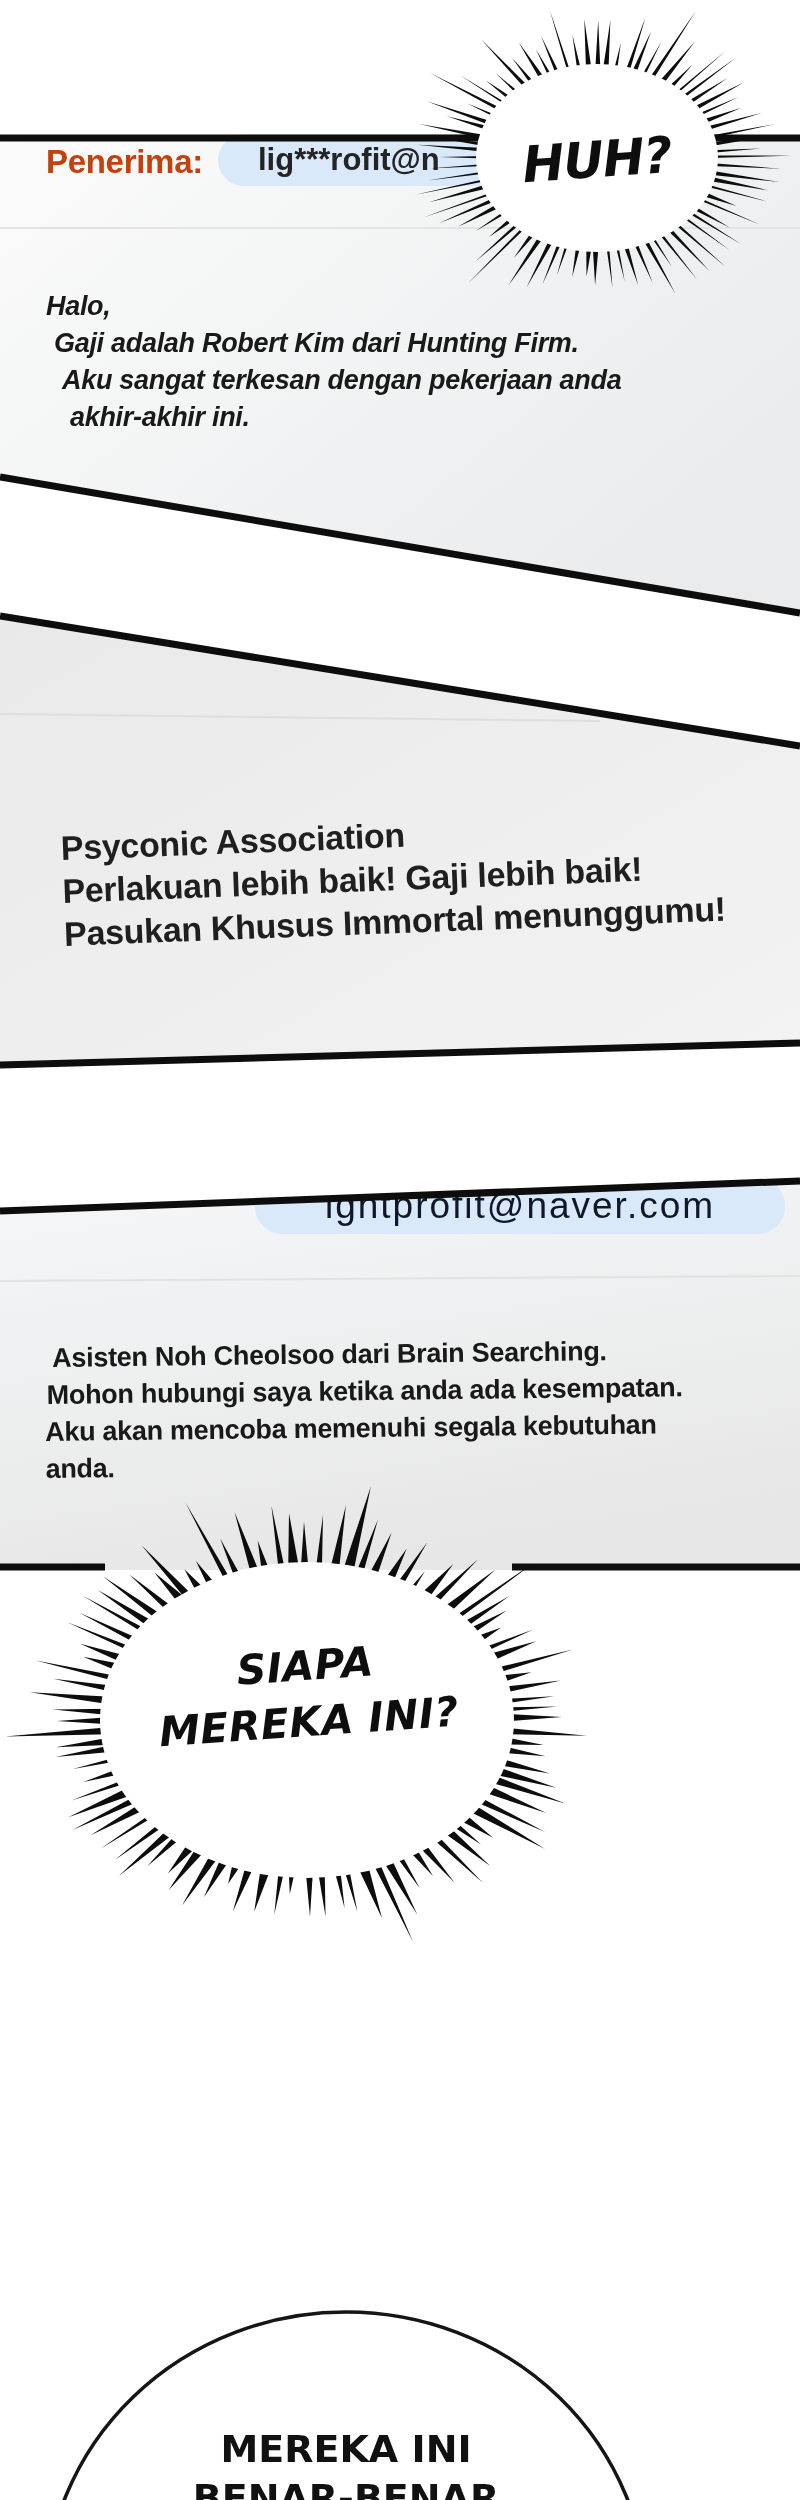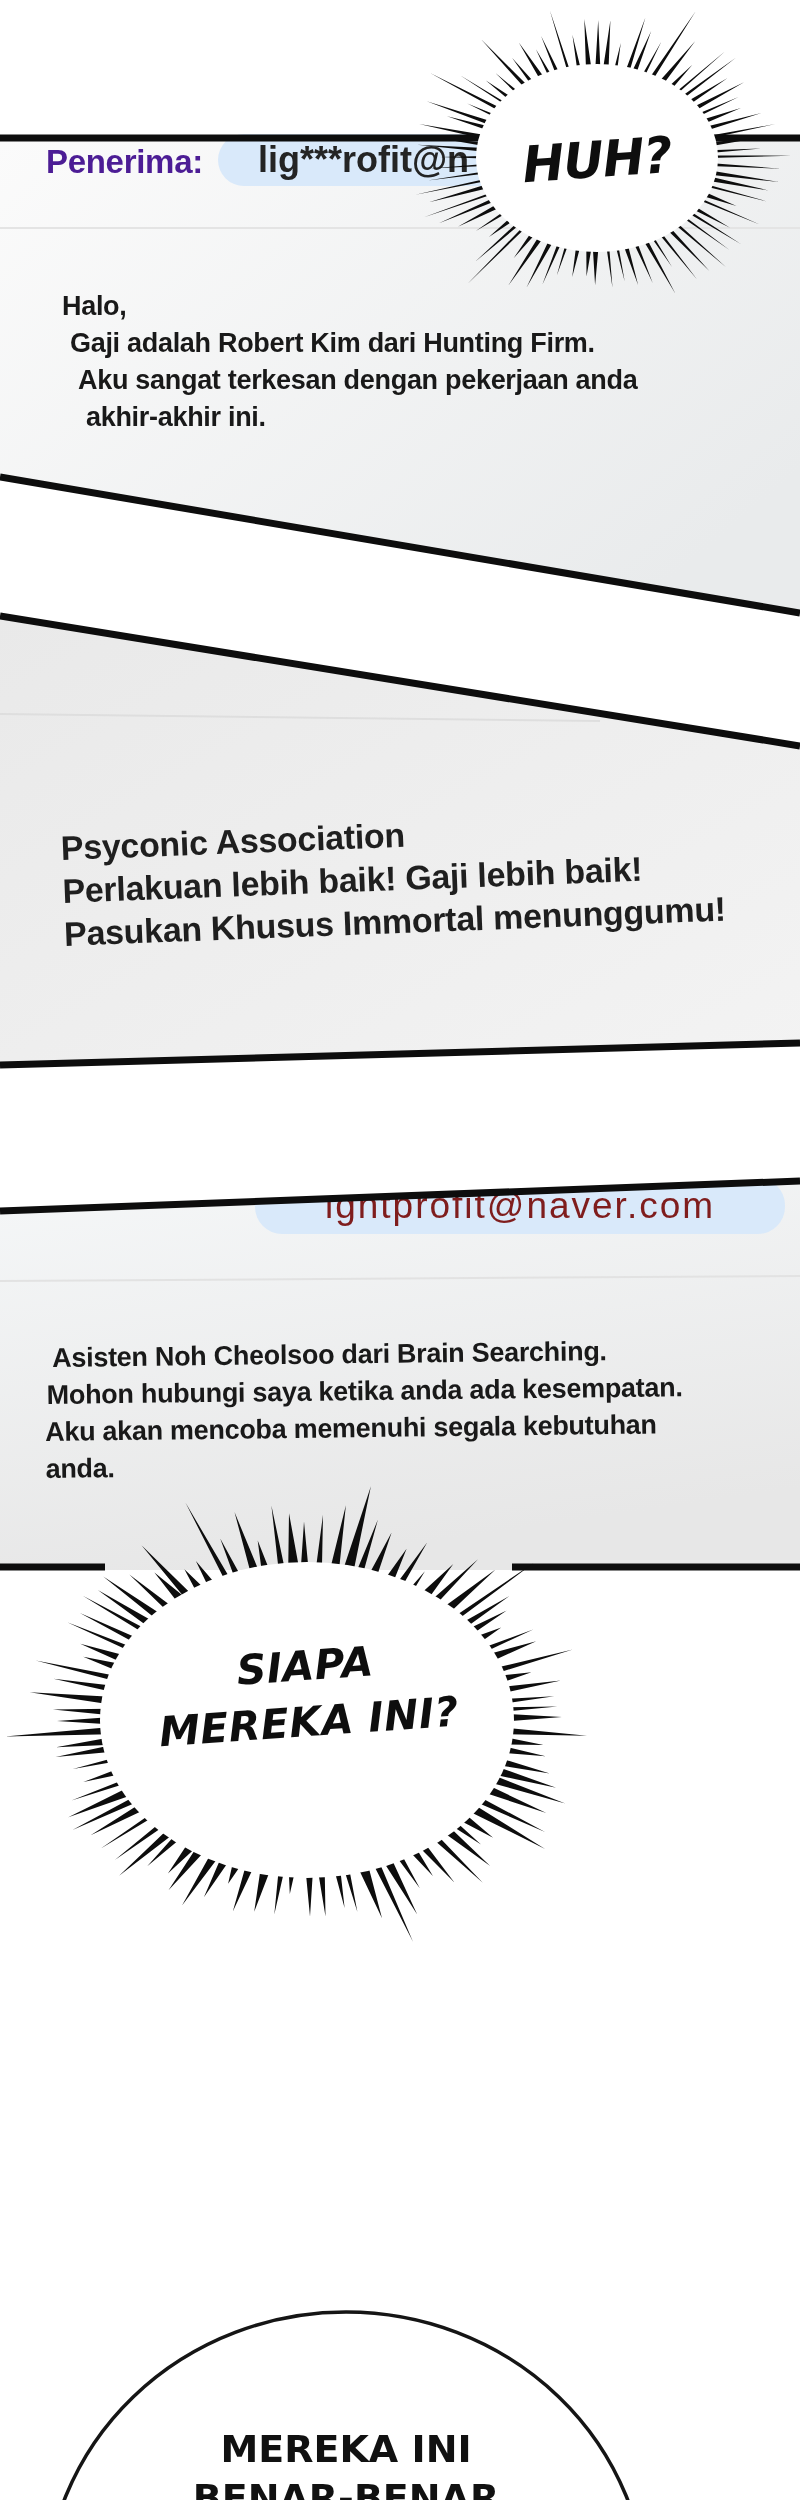--- a/index.html
+++ b/index.html
@@ -6,32 +6,32 @@
   #page{position:relative;width:800px;height:2500px;overflow:hidden;background:#fff;
         font-family:"Liberation Sans",sans-serif;}
   #page svg{position:absolute;left:0;top:0;pointer-events:none;}
   #svg-under{z-index:1;}
   .html-layer{position:absolute;left:0;top:0;width:800px;height:2500px;z-index:2;}
   #svg-over{z-index:3;}
   .bubble-layer{position:absolute;left:0;top:0;width:800px;height:2500px;z-index:4;}
 
   .ui-text{position:absolute;white-space:nowrap;color:#1c1c1c;
            font-weight:600;letter-spacing:-0.3px;}
-  .recipient-label{left:46px;top:136px;font-size:33px;line-height:52px;font-weight:700;color:#4c1d95;}
+  .recipient-label{left:46px;top:136px;font-size:33px;line-height:52px;font-weight:700;color:#c2410c;}
   .pill{position:absolute;background:#d9e9fa;border-radius:27px;}
   #pill-1{left:218px;top:134px;width:350px;height:52px;}
-  #pill-1 .pill-text{position:absolute;left:40px;top:0;line-height:52px;font-size:36px;
+  #pill-1 .pill-text{position:absolute;left:40px;top:0;line-height:52px;font-size:31px;
         font-weight:600;color:#242424;white-space:nowrap;}
   #pill-2{left:255px;top:1178px;width:530px;height:56px;}
   #pill-2 .pill-text{position:absolute;left:0;top:0;width:100%;text-align:center;line-height:56px;
-        font-size:37px;font-weight:500;letter-spacing:2px;color:#7f1d1d;white-space:nowrap;}
+        font-size:37px;font-weight:500;letter-spacing:2px;color:#0f172a;white-space:nowrap;}
 
   .email-body{position:absolute;font-size:27px;line-height:37px;color:#191919;}
   .email-body .bl{white-space:nowrap;font-weight:600;letter-spacing:-0.3px;}
-  #email1-body{left:62px;top:288px;}
+  #email1-body{left:46px;top:288px;font-style:italic;}
   #email2-body{left:44px;top:1340px;transform:rotate(-0.7deg);transform-origin:left top;}
 
   #recruit-block{position:absolute;left:60px;top:827px;transform:rotate(-2.2deg);
         transform-origin:left top;font-size:34px;line-height:43px;color:#1f1f1f;}
   #recruit-block .bl{white-space:nowrap;font-weight:600;letter-spacing:-0.3px;}
 
   .burst-text{position:absolute;text-align:center;color:#0e0e0e;
         font-family:"DejaVu Sans",sans-serif;font-weight:700;font-style:italic;}
   #huh-text{left:467px;top:128px;width:260px;font-size:50px;line-height:64px;
         letter-spacing:-1px;transform:rotate(-4deg);}

